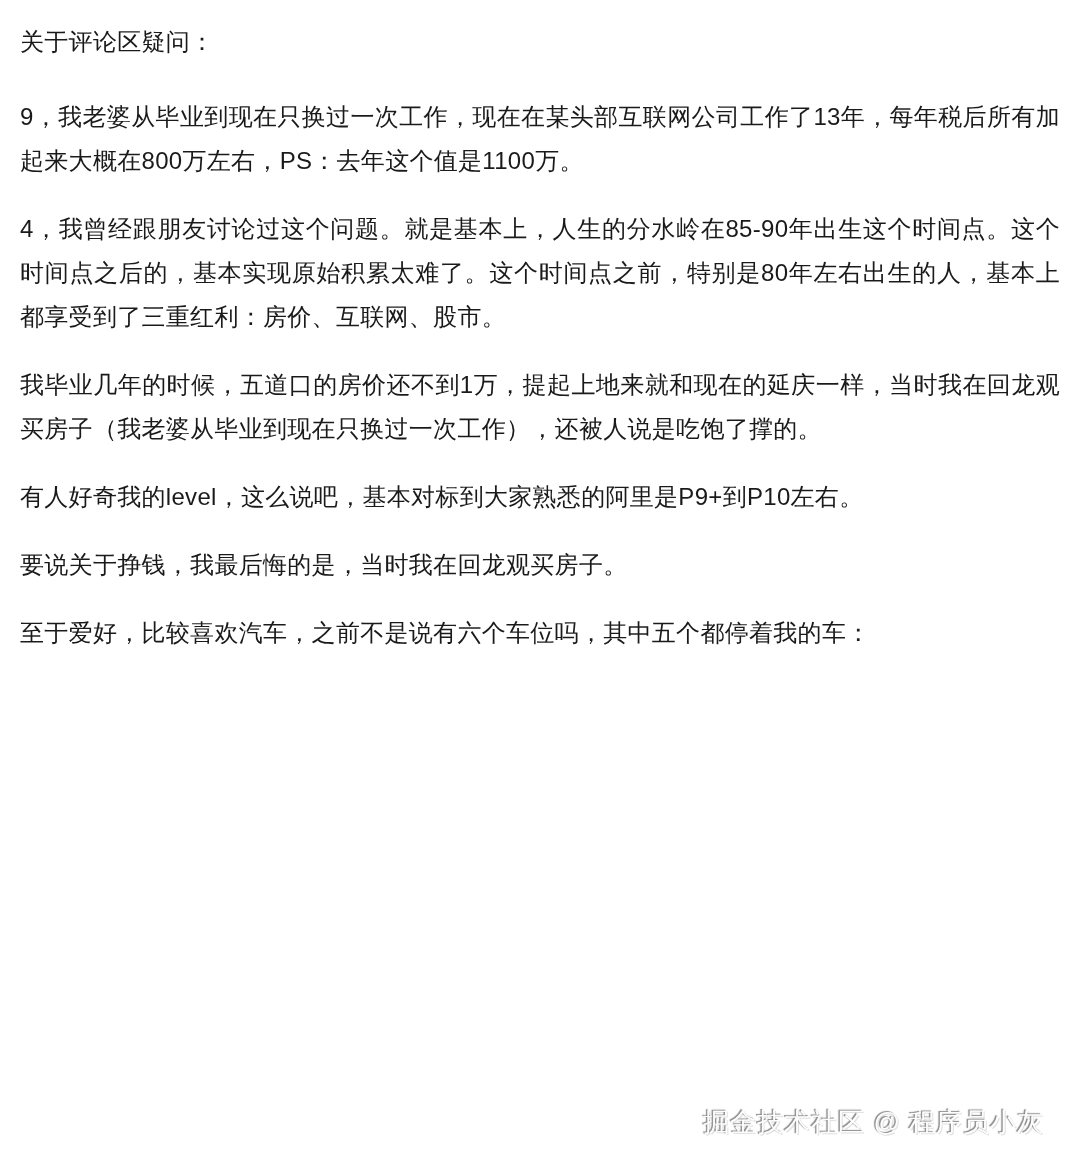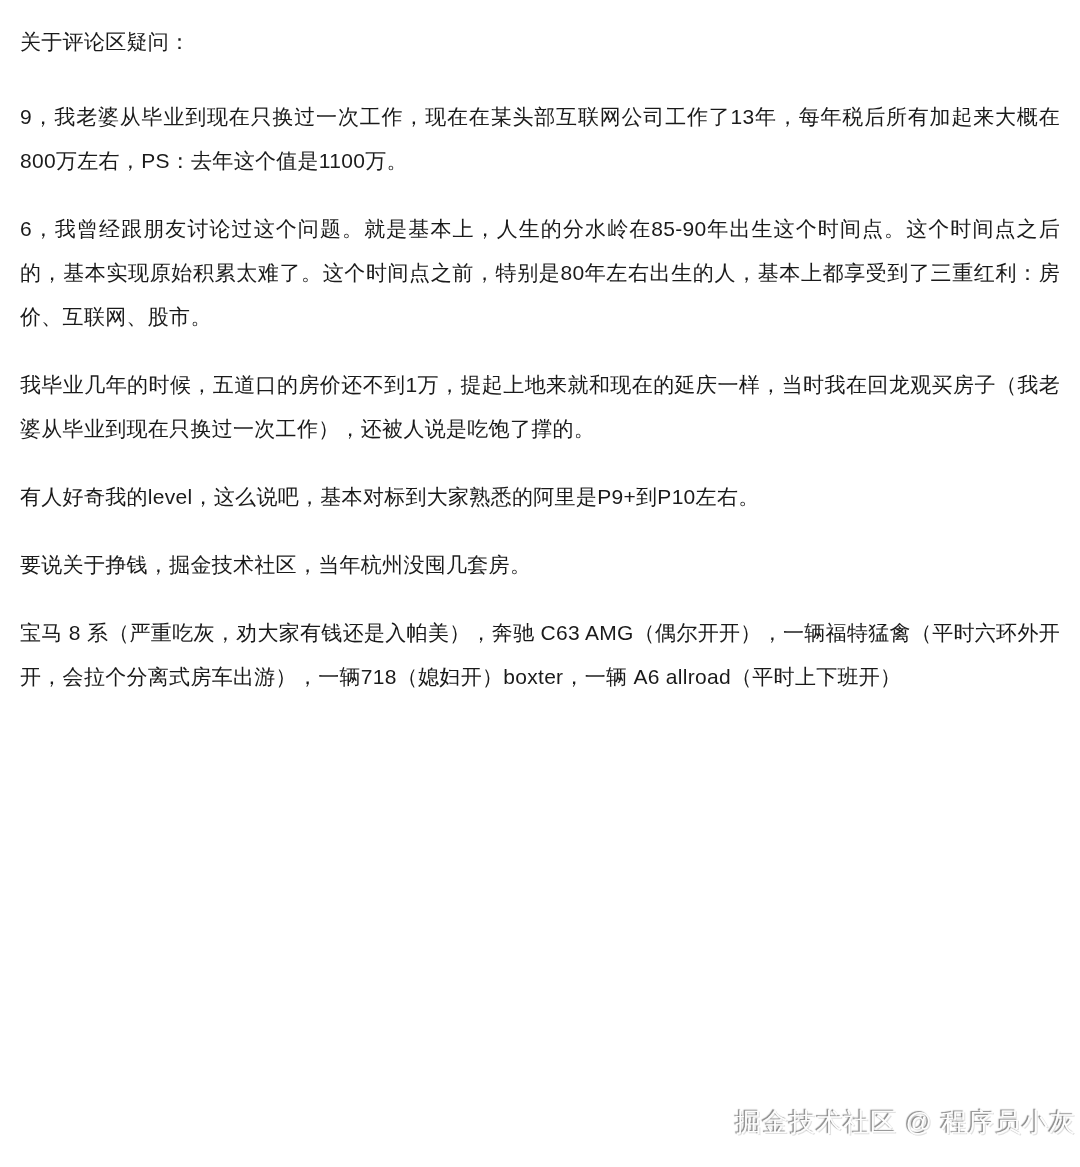--- a/index.html
+++ b/index.html
@@ -10,35 +10,35 @@
     width: 1080px;
     height: 1167px;
     background: #ffffff;
     position: relative;
     overflow: hidden;
     font-family: "Liberation Sans", "DejaVu Sans", sans-serif;
     color: #1a1a1a;
   }
   .page {
     padding: 20px 20px 0 20px;
-    font-size: 21px;
+    font-size: 24px;
     line-height: 44px;
     letter-spacing: 0.3px;
     text-align: justify;
     text-justify: inter-ideograph;
   }
   .page p {
     margin: 0 0 24px 0;
   }
   .page p.title {
     margin-bottom: 31px;
   }
   .watermark {
     position: absolute;
-    right: 4px;
+    right: 36px;
     top: 1102px;
     font-size: 26px;
     line-height: 40px;
     letter-spacing: 1px;
     color: #fdfdfd;
     text-shadow: -1.5px -1.5px 1px rgba(115,115,115,0.85),
                   1px 1px 0 rgba(205,205,205,0.6);
     white-space: nowrap;
     user-select: none;
   }
@@ -46,26 +46,26 @@
 </head>
 <body>
 
 <main class="page">
   <p class="title">关于评论区疑问：</p>
 
 
   <p class="para">9，我老婆从毕业到现在只换过一次工作，现在在某头部互联网公司工作了13年，每年税后所有加起来大概在800万左右，PS：去年这个值是1100万。</p>
 
 
-  <p class="para">6，我曾经跟朋友讨论过这个问题。就是基本上，人生的分水岭在85-90年出生这个时间点。这个时间点之后的，基本实现原始积累太难了。这个时间点之前，特别是80年左右出生的人，基本上都享受到了三重红利：房价、互联网、股市。</p>
+  <p class="para">4，我曾经跟朋友讨论过这个问题。就是基本上，人生的分水岭在85-90年出生这个时间点。这个时间点之后的，基本实现原始积累太难了。这个时间点之前，特别是80年左右出生的人，基本上都享受到了三重红利：房价、互联网、股市。</p>
 
   <p class="para">我毕业几年的时候，五道口的房价还不到1万，提起上地来就和现在的延庆一样，当时我在回龙观买房子（我老婆从毕业到现在只换过一次工作），还被人说是吃饱了撑的。</p>
 
 
   <p class="para">有人好奇我的level，这么说吧，基本对标到大家熟悉的阿里是P9+到P10左右。</p>
 
-  <p class="para">要说关于挣钱，掘金技术社区，当年杭州没囤几套房。</p>
+  <p class="para">要说关于挣钱，我最后悔的是，当时我在回龙观买房子。</p>
 
+  <p class="para">至于爱好，比较喜欢汽车，之前不是说有六个车位吗，其中五个都停着我的车：</p>
 
-  <p class="para">宝马 8 系（严重吃灰，劝大家有钱还是入帕美），奔驰 C63 AMG（偶尔开开），一辆福特猛禽（平时六环外开开，会拉个分离式房车出游），一辆718（媳妇开）boxter，一辆 A6 allroad（平时上下班开）</p>
 </main>
 
 <div class="watermark">掘金技术社区 @ 程序员小灰</div>
 
 </body></html>

